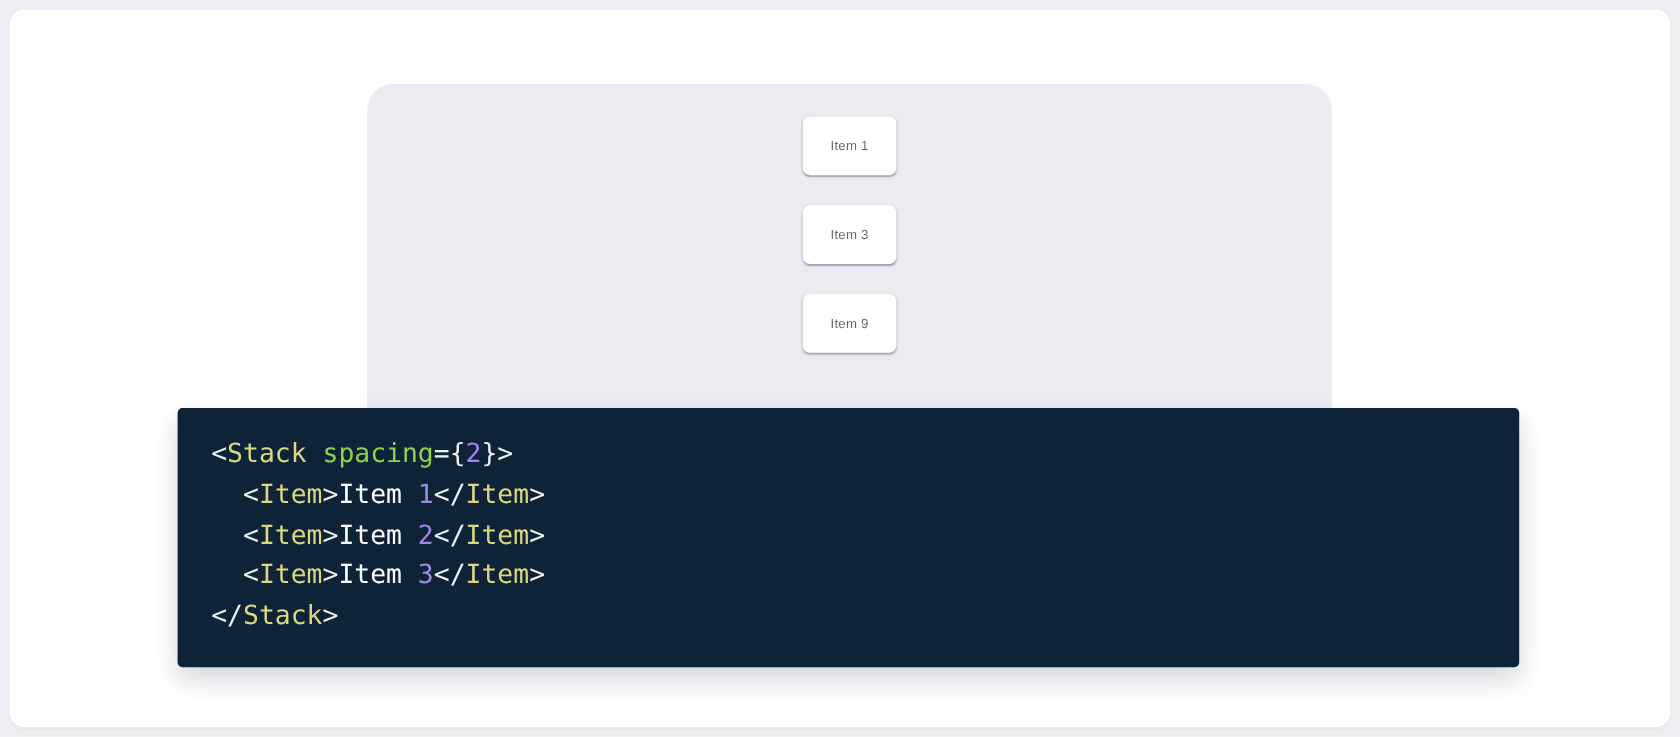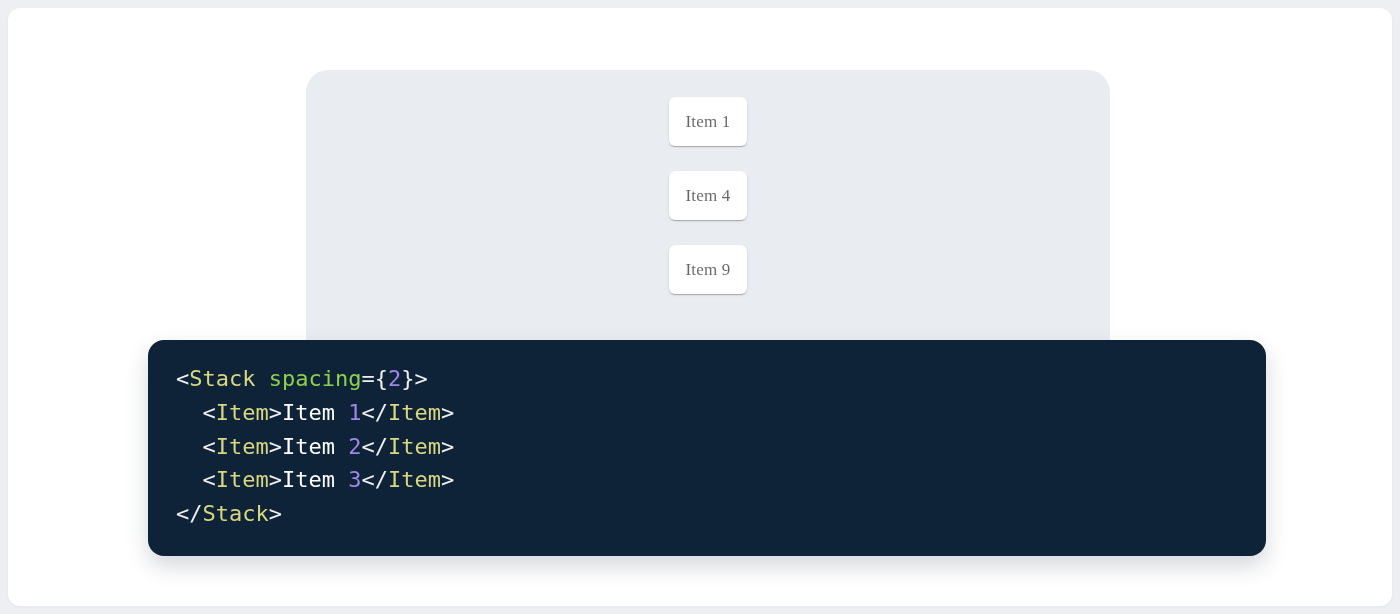--- a/index.html
+++ b/index.html
@@ -37,32 +37,31 @@
     background: var(--item-bg, #ffffff);
     color: var(--item-text, rgba(0,0,0,0.6));
     height: 49px;
     min-width: 78px;
     box-sizing: border-box;
     padding: 0 14px;
     border-radius: 6px;
     display: flex;
     align-items: center;
     justify-content: center;
-    font-size: 17px;
+    font-size: 11px;
     letter-spacing: 0.2px;
     box-shadow: 0 2px 1px -1px rgba(0,0,0,0.14), 0 1px 1px 0 rgba(0,0,0,0.10), 0 1px 3px 0 rgba(0,0,0,0.10);
-    font-family: Liberation Serif, serif;
   }
   .code-block {
     position: absolute;
     left: 140px; top: 332px;
     width: 1118px; height: 216px;
     box-sizing: border-box;
     background: var(--code-bg, #0e2238);
-    border-radius: 16px;
+    border-radius: 4px;
     padding: 22px 28px 25px 28px;
     box-shadow: 0 10px 22px rgba(14,34,56,0.18);
   }
   .code-lines {
     margin: 0;
     font-family: "DejaVu Sans Mono", "Liberation Mono", monospace;
     font-size: 22px;
     line-height: 33.8px;
     white-space: pre;
     color: var(--tok-text, #ffffff);
@@ -74,21 +73,21 @@
   .tok-number { color: var(--tok-number, #9e87e9); }
 </style>
 </head>
 <body>
 
 <div class="page">
   <div class="card">
 
     <div class="demo-panel">
       <div class="stack-item">Item 1</div>
-      <div class="stack-item">Item 4</div>
+      <div class="stack-item">Item 3</div>
       <div class="stack-item">Item 9</div>
     </div>
 
     <div class="code-block">
       <pre class="code-lines"><div><span class="tok-punct">&lt;</span><span class="tok-tag">Stack</span><span class="tok-text"> </span><span class="tok-attr">spacing</span><span class="tok-punct">={</span><span class="tok-number">2</span><span class="tok-punct">}&gt;</span></div><div><span class="tok-text">  </span><span class="tok-punct">&lt;</span><span class="tok-tag">Item</span><span class="tok-punct">&gt;</span><span class="tok-text">Item </span><span class="tok-number">1</span><span class="tok-punct">&lt;/</span><span class="tok-tag">Item</span><span class="tok-punct">&gt;</span></div><div><span class="tok-text">  </span><span class="tok-punct">&lt;</span><span class="tok-tag">Item</span><span class="tok-punct">&gt;</span><span class="tok-text">Item </span><span class="tok-number">2</span><span class="tok-punct">&lt;/</span><span class="tok-tag">Item</span><span class="tok-punct">&gt;</span></div><div><span class="tok-text">  </span><span class="tok-punct">&lt;</span><span class="tok-tag">Item</span><span class="tok-punct">&gt;</span><span class="tok-text">Item </span><span class="tok-number">3</span><span class="tok-punct">&lt;/</span><span class="tok-tag">Item</span><span class="tok-punct">&gt;</span></div><div><span class="tok-punct">&lt;/</span><span class="tok-tag">Stack</span><span class="tok-punct">&gt;</span></div></pre>
     </div>
 
   </div>
 </div>
 

